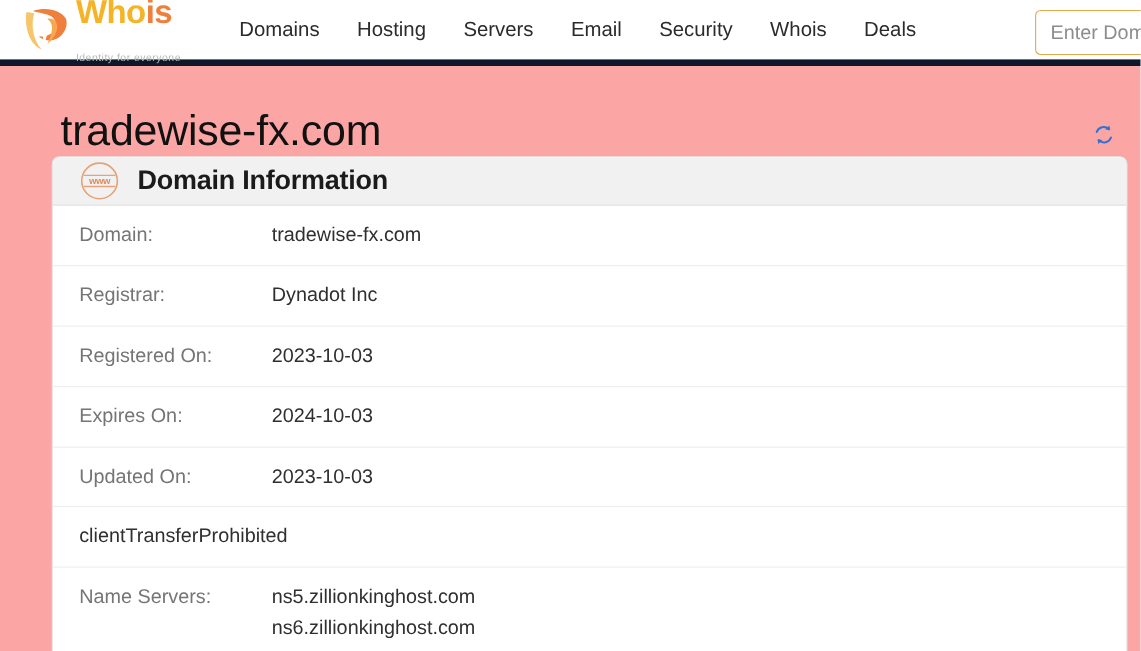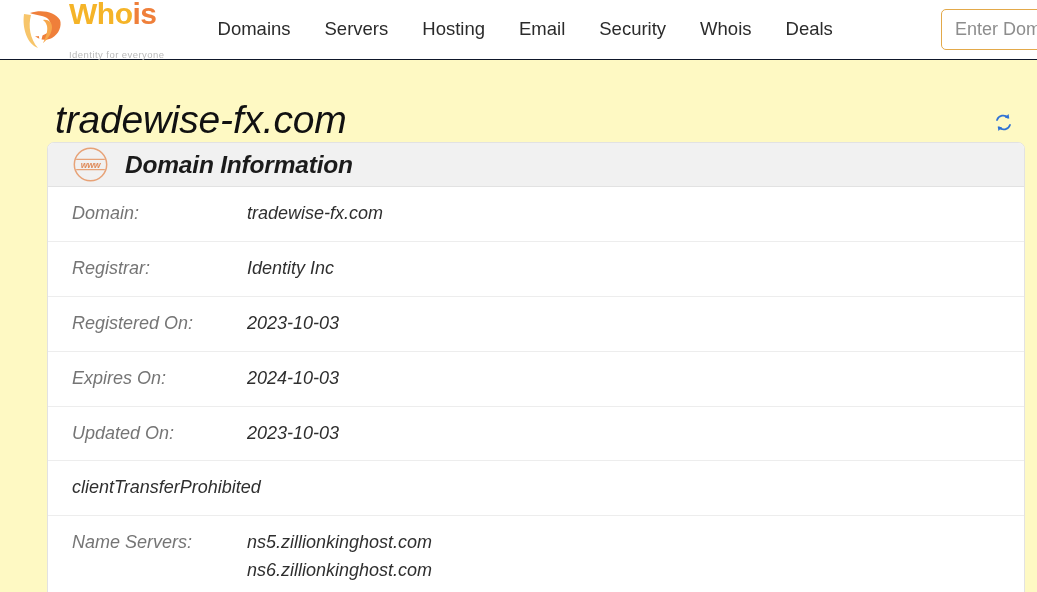--- a/index.html
+++ b/index.html
@@ -13,21 +13,21 @@
     -webkit-font-smoothing: antialiased;
   }
 
   
   .navbar {
     position: relative;
     height: 60px;
     background: #ffffff;
     display: flex;
     align-items: center;
-    border-bottom: 1px solid #0f172a;
+    border-bottom: 6px solid #0f172a;
     box-shadow: 0 1px 2px rgba(0,0,0,0.035);
   }
 
   .brand {
     display: flex;
     align-items: center;
     margin-left: 21px;
     margin-right: 14px;
     flex: 0 0 auto;
     text-decoration: none;
@@ -92,24 +92,23 @@
     color: #333;
     padding: 0 13px;
     font-family: "Liberation Sans", sans-serif;
     outline: none;
   }
   .nav-search::placeholder { color: #8d8d8d; }
 
   
   .page {
     padding: 0 0 0 0;
-    background: #fef9c3;
+    background: #fca5a5;
     height: 532px;
     position: relative;
-    font-style: italic;
   }
 
   .title-row {
     display: flex;
     align-items: flex-end;
     justify-content: space-between;
     padding: 0 12px 0 55px;
     height: 82px;
   }
   .page-title {
@@ -214,24 +213,24 @@
       </span>
       <span class="brand-tag">Identity for everyone</span>
     </span>
   </a>
 
   <ul class="nav-links">
     <li>
         <a class="nav-link" href="#">Domains</a>
       </li>
     <li>
+        <a class="nav-link" href="#">Hosting</a>
+      </li>
+    <li>
         <a class="nav-link" href="#">Servers</a>
-      </li>
-    <li>
-        <a class="nav-link" href="#">Hosting</a>
       </li>
     <li>
         <a class="nav-link" href="#">Email</a>
       </li>
     <li>
         <a class="nav-link" href="#">Security</a>
       </li>
     <li>
         <a class="nav-link" href="#">Whois</a>
       </li>
@@ -274,21 +273,21 @@
 
     <div class="card-body">
 
       <div class="info-row">
         <div class="info-label">Domain:</div>
         <div class="info-value">tradewise-fx.com</div>
       </div>
 
       <div class="info-row">
         <div class="info-label">Registrar:</div>
-        <div class="info-value">Identity Inc</div>
+        <div class="info-value">Dynadot Inc</div>
       </div>
 
       <div class="info-row">
         <div class="info-label">Registered On:</div>
         <div class="info-value">2023-10-03</div>
       </div>
 
       <div class="info-row">
         <div class="info-label">Expires On:</div>
         <div class="info-value">2024-10-03</div>

